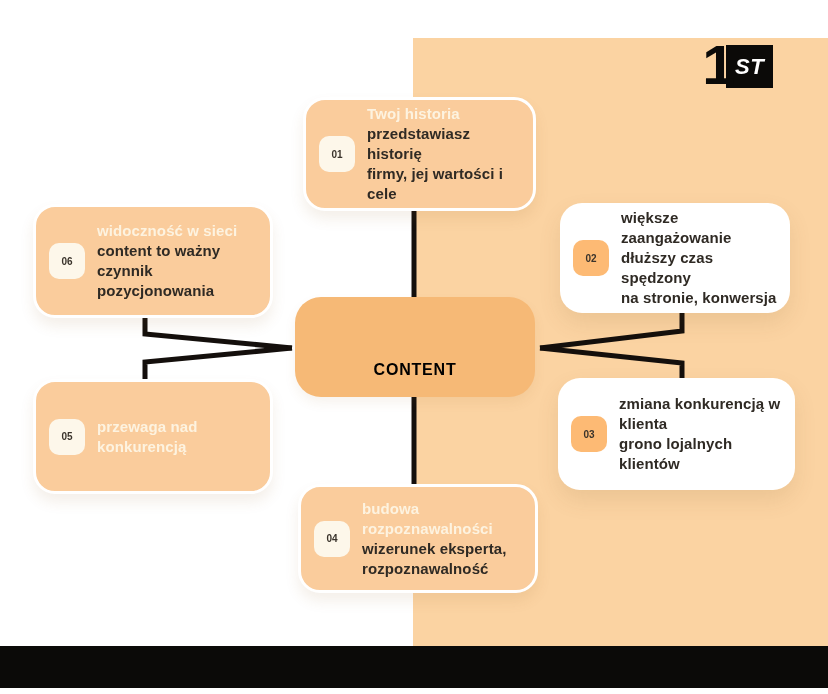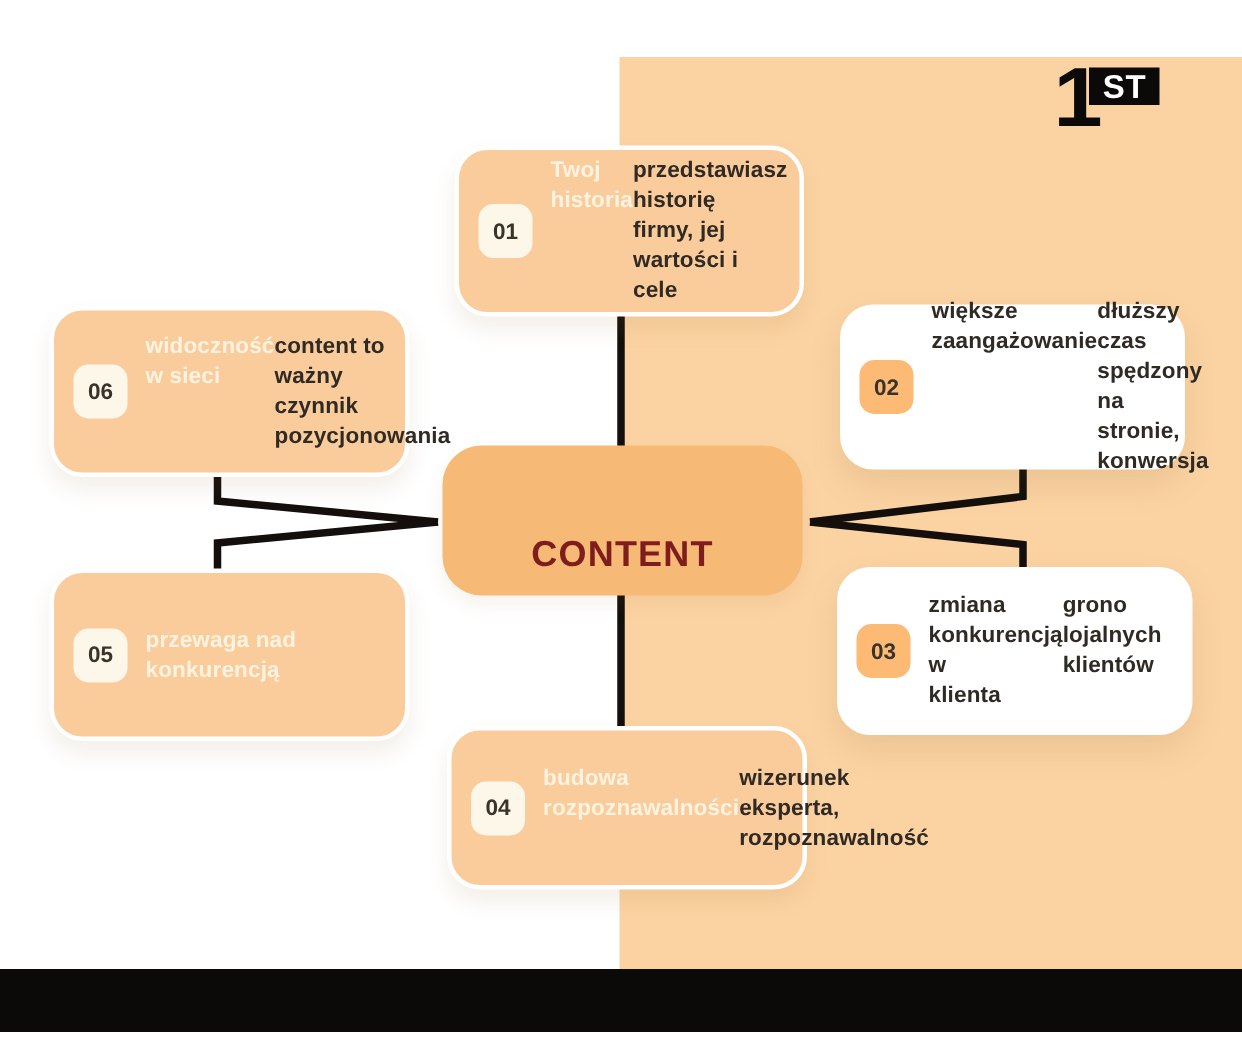--- a/index.html
+++ b/index.html
@@ -26,51 +26,51 @@
     background:#facc9c; border:3px solid #ffffff;
     box-shadow:0 8px 14px rgba(150,100,40,0.10);
   }
   .node.white {
     background:#ffffff;
     box-shadow:0 10px 22px rgba(120,90,40,0.12);
   }
   .badge {
     flex:0 0 auto; width:36px; height:36px; border-radius:10px;
     display:flex; align-items:center; justify-content:center;
-    font-size:15px; font-weight:700; color:#3a332b; margin-right:12px;text-align:right;
+    font-size:10px; font-weight:700; color:#3a332b; margin-right:12px;text-align:right;
   }
   .node.peach .badge { background:#fdf7ea; }
   .node.white .badge { background:#fdba74; }
-  .texts { display:flex; flex-direction:row; }
+  .texts { display:flex; flex-direction:column; }
   .title, .body {
     white-space:pre-line; font-size:15px; line-height:20px; font-weight:600;
     color:#2f2a24; letter-spacing:0.1px;
   }
   .node.peach .title { color:#fdf3e0; }
   .center-node {
     position:absolute; left:295px; top:297px; width:240px; height:100px; z-index:2;
     background:#f6b976; border-radius:26px;
     display:flex; align-items:center; justify-content:center;
     box-shadow:0 6px 12px rgba(150,100,40,0.08);
   }
   .center-label {
-    font-size:24px; font-weight:700; letter-spacing:0.8px; color:#7f1d1d;margin-top:46px;
+    font-size:16px; font-weight:700; letter-spacing:0.8px; color:#000000;margin-top:46px;
   }
   .logo {
     position:absolute; left:703px; top:43px; z-index:3;
     display:flex; align-items:flex-start;
   }
   .logo-one {
     font-size:56px; line-height:44px; font-weight:900; color:#0b0a08;
     letter-spacing:-3px; margin-right:-5px; transform:scaleX(1.05);
   }
   .logo-st {
-    width:47px; height:25px; background:#0b0a08; margin-top:2px;
+    width:47px; height:43px; background:#0b0a08; margin-top:2px;
     display:flex; align-items:center; justify-content:center;
-    color:#ffffff; font-size:22px; font-weight:700; letter-spacing:0.5px;
+    color:#ffffff; font-size:22px; font-weight:700; letter-spacing:0.5px;font-style:italic;
   }
 </style>
 </head>
 <body>
 
 <div class="canvas">
 
   <div class="panel"></div>
   <div class="footer-bar"></div>
 

